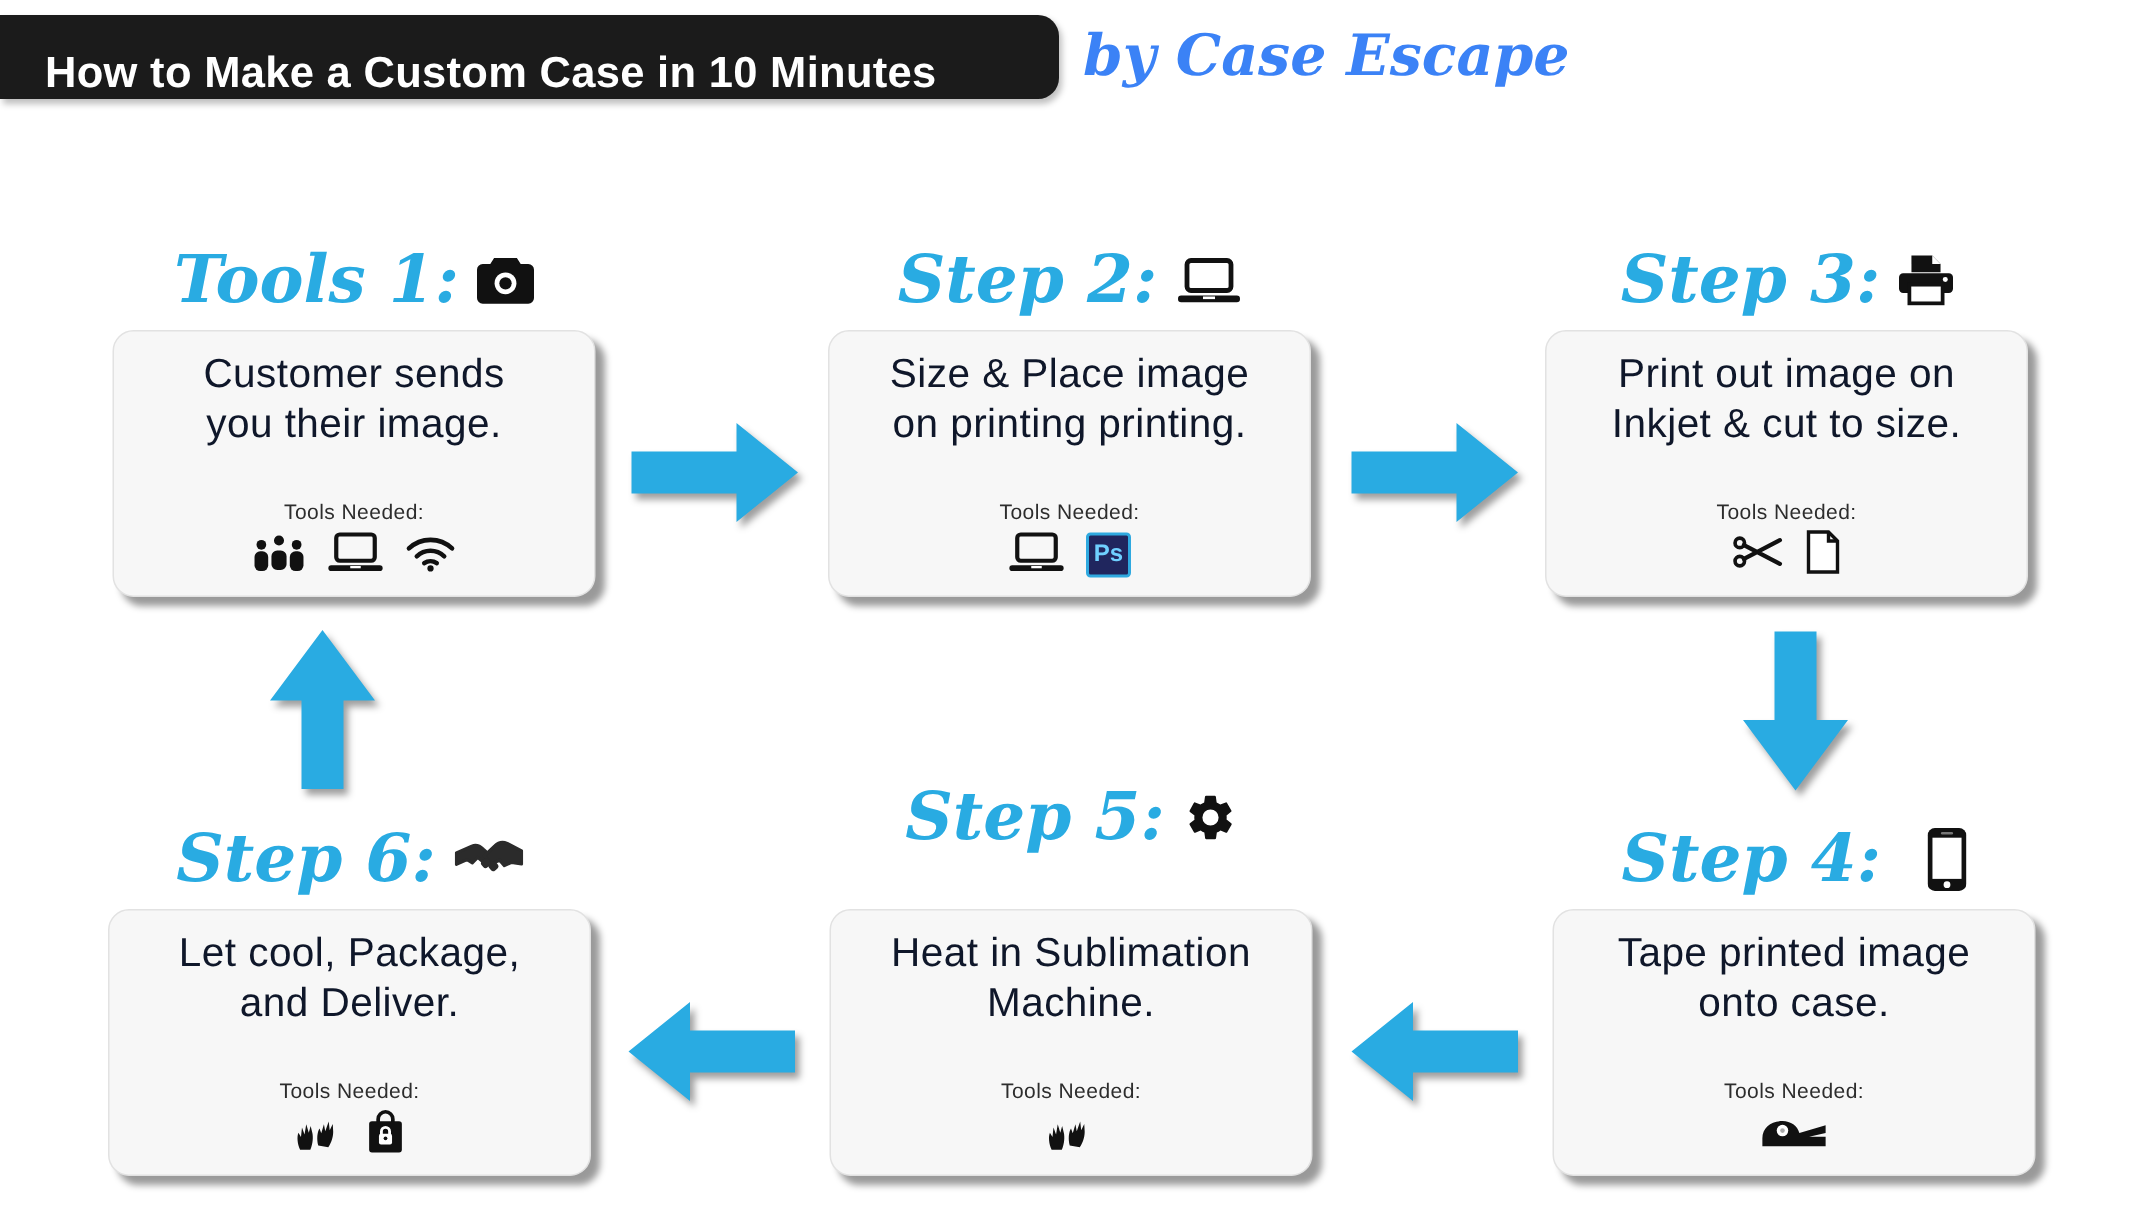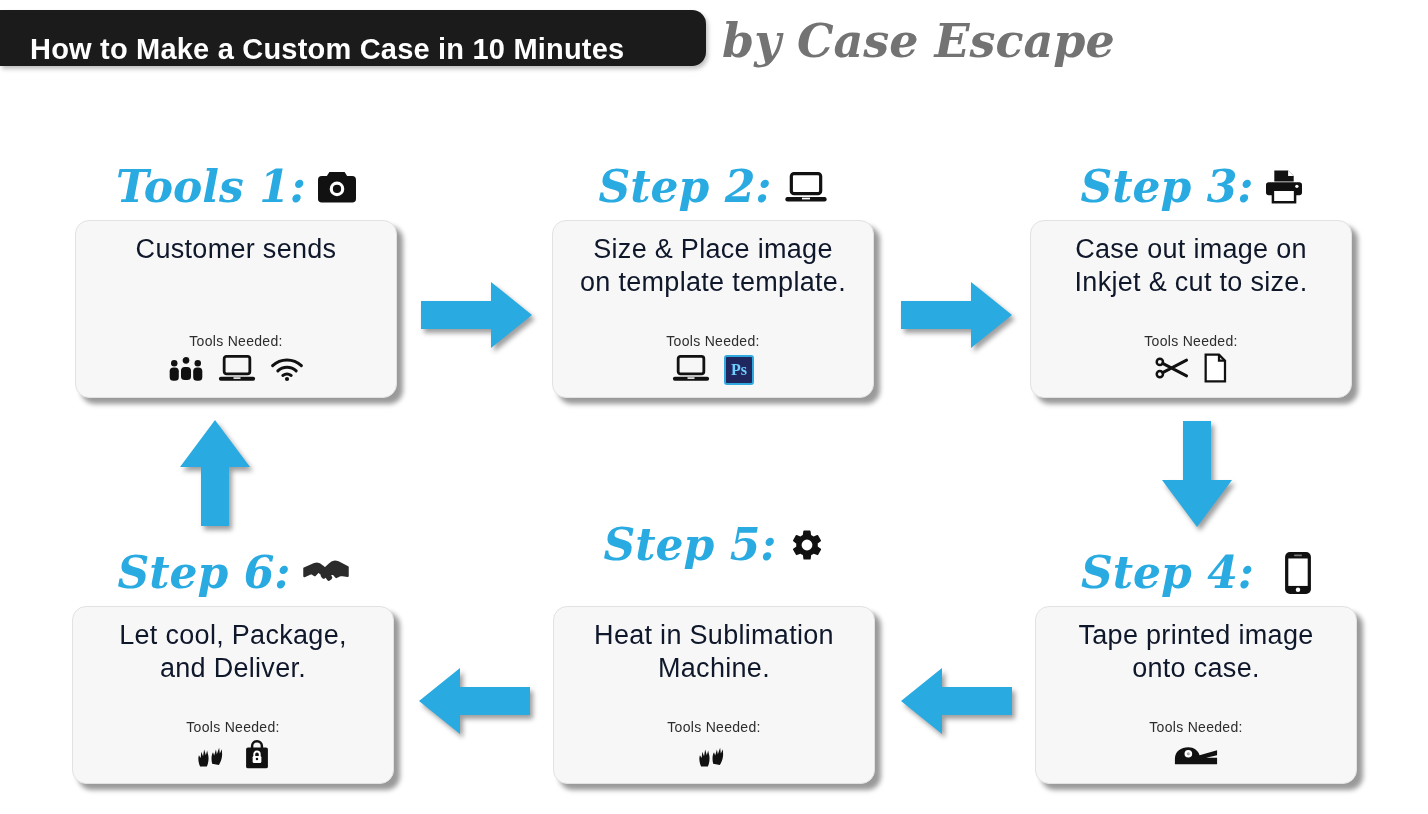--- a/index.html
+++ b/index.html
@@ -4,21 +4,21 @@
 <style>
   html,body{margin:0;padding:0;background:#ffffff;}
   .canvas{position:relative;width:1428px;height:814px;background:#ffffff;overflow:hidden;
           font-family:"Liberation Sans",sans-serif;}
 
   
   .banner{position:absolute;left:0;top:10px;width:706px;height:56px;background:#1b1b1b;
           border-radius:0 14px 14px 0;display:flex;align-items:flex-end;padding-left:30px;
           box-sizing:border-box;box-shadow:2px 3px 4px rgba(0,0,0,.25);}
   .banner span{color:#ffffff;font-size:29px;font-weight:bold;letter-spacing:.2px;white-space:nowrap;}
-  .byline{position:absolute;left:722px;top:14px;color:#737373;font-size:46px;
+  .byline{position:absolute;left:722px;top:14px;color:#3b82f6;font-size:38px;
           font-family:"DejaVu Serif",serif;font-style:italic;font-weight:bold;white-space:nowrap;}
 
   
   .step-title{position:absolute;height:58px;display:flex;align-items:center;justify-content:center;gap:12px;}
   .step-title .script{color:#29abe2;font-size:44px;font-family:"DejaVu Serif",serif;
           font-style:italic;font-weight:bold;line-height:1;white-space:nowrap;}
   .step-title svg{display:block;}
 
   .card{position:absolute;width:322px;height:178px;background:#f7f7f7;border:1px solid #e2e2e2;
         border-radius:14px;box-shadow:6px 6px 5px rgba(0,0,0,.40);box-sizing:border-box;
@@ -42,21 +42,21 @@
   .arrow{position:absolute;}
   .arrow polygon{fill:#29abe2;}
   .arrow svg{filter:drop-shadow(3px 4px 2.5px rgba(0,0,0,.38));display:block;}
   .a12{left:418px;top:280px;} .a23{left:898px;top:280px;}
   .a34{left:1160px;top:418px;} .a45{left:897px;top:666px;}
   .a56{left:415px;top:666px;} .a61{left:178px;top:417px;}
 
   
   .ps-badge{width:30px;height:30px;background:#20265e;border:2.5px solid #2fa9e0;border-radius:3px;
             display:flex;align-items:center;justify-content:center;box-sizing:border-box;}
-  .ps-badge span{color:#6fd0ff;font-size:16px;font-weight:bold;font-family:Liberation Serif, serif;}
+  .ps-badge span{color:#6fd0ff;font-size:16px;font-weight:bold;font-family:Liberation Sans, sans-serif;}
 </style>
 </head>
 <body>
 
 <div class="canvas">
 
   <div class="banner">
     <span>How to Make a Custom Case in 10 Minutes</span>
   </div>
   <div class="byline">by Case Escape</div>
@@ -67,20 +67,21 @@
       <svg width="38" height="32" viewBox="0 0 24 20">
           <path fill="#111" d="M7.2 0.5h9.6l1.6 2.6h3.2A2.4 2.4 0 0 1 24 5.5v11.9a2.4 2.4 0 0 1-2.4 2.4H2.4A2.4 2.4 0 0 1 0 17.4V5.5a2.4 2.4 0 0 1 2.4-2.4h3.2z"></path>
           <circle cx="12" cy="11.2" r="4.6" fill="#fff"></circle>
           <circle cx="12" cy="11.2" r="2.6" fill="#111"></circle>
         </svg>
     </span>
   </div>
   <div class="card c1">
     <div class="body">
       <div>Customer sends</div>
+        <div>you their image.</div>
     </div>
     <div class="tools">
       <div class="tools-label">Tools Needed:</div>
       <div class="tool-icons">
         <span>
           <svg width="36" height="28" viewBox="0 0 30 22">
               <g fill="#111">
                 <circle cx="5.2" cy="7" r="2.7"></circle>
                 <rect x="1.4" y="10.6" width="7.6" height="11" rx="3.2"></rect>
                 <circle cx="24.8" cy="7" r="2.7"></circle>
@@ -115,21 +116,21 @@
       <svg width="44" height="32" viewBox="0 0 32 24">
           <rect x="5" y="2" width="22" height="15" rx="2" fill="none" stroke="#111" stroke-width="2.4"></rect>
           <rect x="0.5" y="19.5" width="31" height="3.4" rx="1.6" fill="#111"></rect>
           <rect x="13" y="20" width="6" height="1.3" fill="#fff"></rect>
         </svg>
     </span>
   </div>
   <div class="card c2">
     <div class="body">
       <div>Size &amp; Place image</div>
-        <div>on template template.</div>
+        <div>on printing printing.</div>
     </div>
     <div class="tools">
       <div class="tools-label">Tools Needed:</div>
       <div class="tool-icons">
         <span>
           <svg width="38" height="28" viewBox="0 0 32 24">
               <rect x="5" y="2" width="22" height="15" rx="2" fill="none" stroke="#111" stroke-width="2.4"></rect>
               <rect x="0.5" y="19.5" width="31" height="3.4" rx="1.6" fill="#111"></rect>
               <rect x="13" y="20" width="6" height="1.3" fill="#fff"></rect>
             </svg>
@@ -148,21 +149,21 @@
           <path fill="#111" d="M6 0h10l4 4v4H6z"></path>
           <path fill="#fff" d="M16 0l4 4h-4z"></path>
           <rect x="0" y="8.5" width="26" height="9.5" rx="2" fill="#111"></rect>
           <rect x="5" y="14" width="16" height="9" fill="#fff" stroke="#111" stroke-width="1.8"></rect>
           <circle cx="22.3" cy="11.5" r="1.2" fill="#fff"></circle>
         </svg>
     </span>
   </div>
   <div class="card c3">
     <div class="body">
-      <div>Case out image on</div>
+      <div>Print out image on</div>
         <div>Inkjet &amp; cut to size.</div>
     </div>
     <div class="tools">
       <div class="tools-label">Tools Needed:</div>
       <div class="tool-icons">
         <span>
           <svg width="34" height="26" viewBox="0 0 28 20" fill="none" stroke="#111" stroke-width="2" stroke-linecap="round">
               <circle cx="4" cy="5" r="2.6"></circle>
               <circle cx="4" cy="15" r="2.6"></circle>
               <path d="M6.3 6.2 26 16.5M6.3 13.8 26 3.5" stroke-width="2.4"></path>

